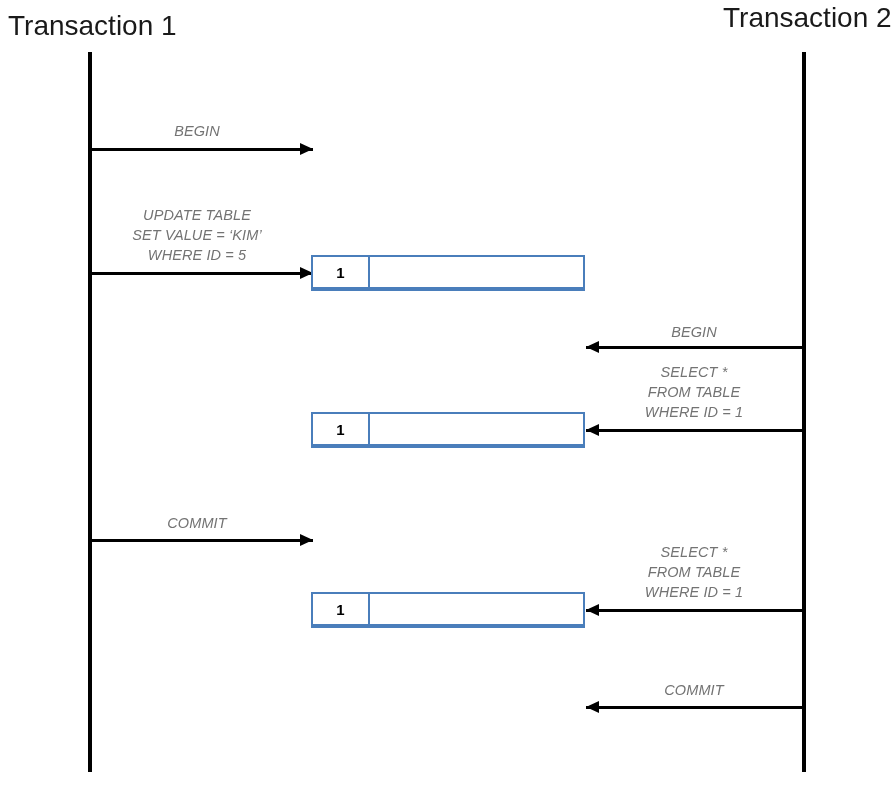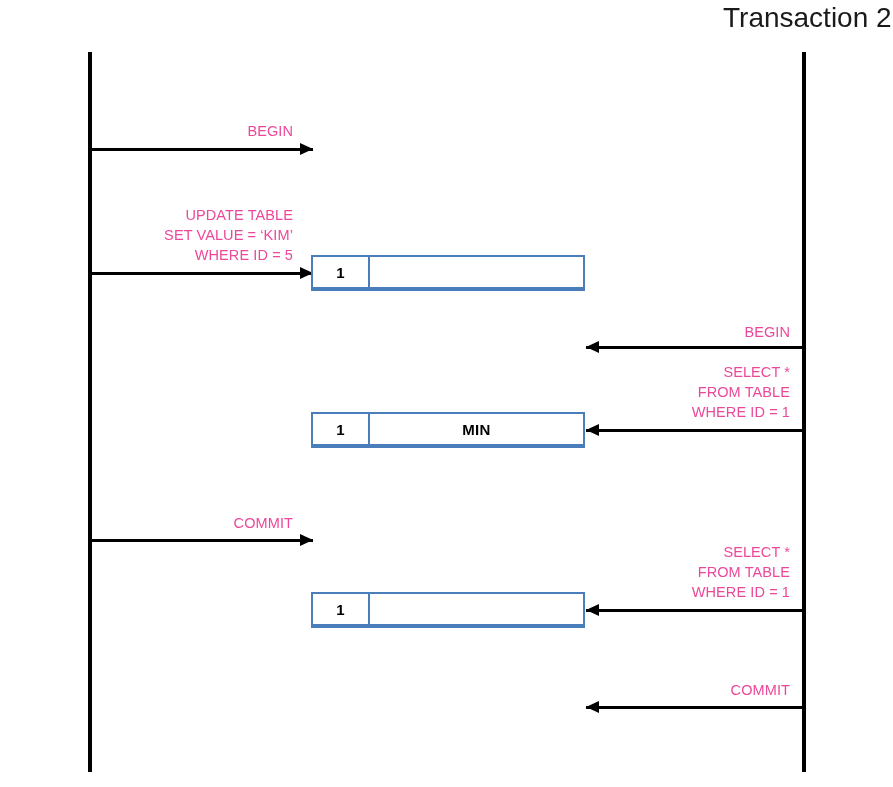--- a/index.html
+++ b/index.html
@@ -58,24 +58,25 @@
     border-top: 6.5px solid transparent;
     border-bottom: 6.5px solid transparent;
   }
   .arrowhead.right { border-left: 13px solid #000000; }
   .arrowhead.left  { border-right: 13px solid #000000; }
 
   .msg-label {
     position: absolute;
     font-size: 14.5px;
     line-height: 20px;
-    color: #ec4899;
-    text-align: right;
+    color: #737373;
+    text-align: center;
     white-space: pre-line;
     letter-spacing: 0.1px;
+    font-style: italic;
   }
 
   
   .row-box {
     position: absolute;
     box-sizing: border-box;
     display: flex;
     background: #ffffff;
     border: 2px solid #4A7EBB;
     border-bottom-width: 4px;
@@ -95,20 +96,21 @@
     flex: 0 0 57px;
     border-right: 2px solid #4A7EBB;
   }
   .row-cell.value-cell { flex: 1 1 auto; }
 </style>
 </head>
 <body>
 
 <div id="canvas">
 
+  <div id="title-t1" class="participant-title">Transaction 1</div>
   <div id="title-t2" class="participant-title">Transaction 2</div>
 
   <div id="lifeline-t1" class="lifeline"></div>
   <div id="lifeline-t2" class="lifeline"></div>
 
   <div class="message" style="left:90px; top:148px; width:223px;">
     <div class="msg-line" style="left:0; width:223px;"></div>
     <div class="arrowhead right" style="left:210px;"></div>
   </div>
   <div class="msg-label" style="left:101px; top:121px; width:192px;">BEGIN</div>
@@ -134,21 +136,20 @@
   <div class="message" style="left:586px; top:429px; width:218px;">
     <div class="msg-line" style="left:0; width:218px;"></div>
     <div class="arrowhead left" style="left:0;"></div>
   </div>
   <div class="msg-label" style="left:598px; top:362px; width:192px;">SELECT *
 FROM TABLE
 WHERE ID = 1</div>
 
   <div class="row-box" style="left:311px; top:412px; width:274px; height:36px;">
     <div class="row-cell id-cell">1</div>
-    <div class="row-cell value-cell">MIN</div>
   </div>
 
   <div class="message" style="left:90px; top:539px; width:223px;">
     <div class="msg-line" style="left:0; width:223px;"></div>
     <div class="arrowhead right" style="left:210px;"></div>
   </div>
   <div class="msg-label" style="left:101px; top:513px; width:192px;">COMMIT</div>
 
   <div class="message" style="left:586px; top:609px; width:218px;">
     <div class="msg-line" style="left:0; width:218px;"></div>

